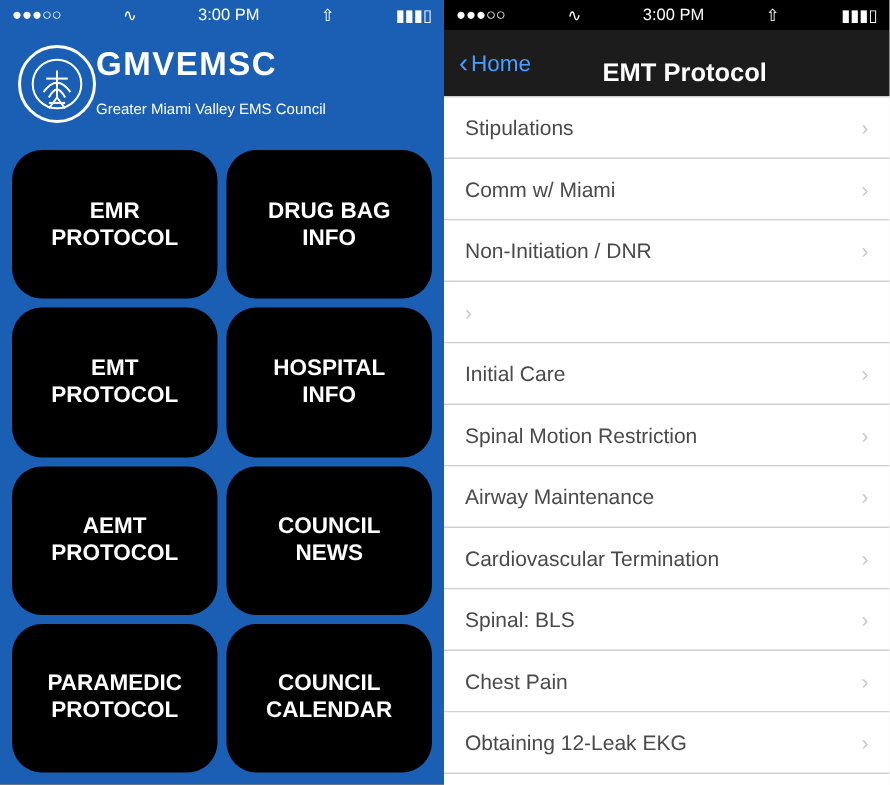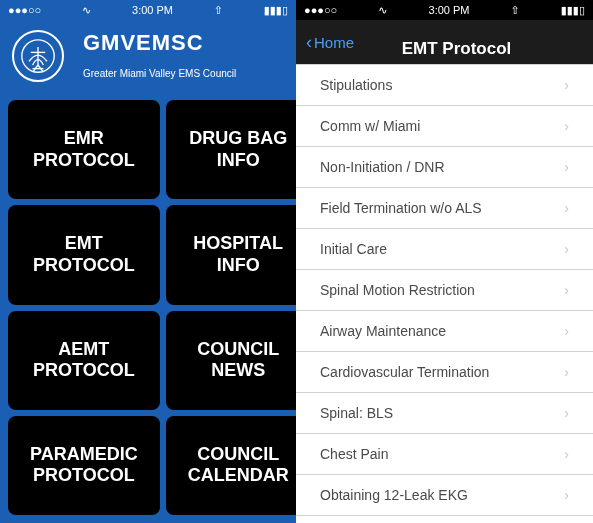--- a/index.html
+++ b/index.html
@@ -31,21 +31,21 @@
       font-size: 11px;
       color: white;
       justify-content: space-between;
     }
 
     .header-logo {
       background: #1a5fb4;
       padding: 10px 12px;
       display: flex;
       align-items: center;
-      gap: 19px;
+      gap: 0;
     }
 
     .logo-circle {
       width: 52px;
       height: 52px;
       border-radius: 50%;
       background: #1a5fb4;
       border: 2px solid white;
       display: flex;
       align-items: center;
@@ -83,23 +83,23 @@
       display: grid;
       grid-template-columns: 1fr 1fr;
       gap: 6px;
       padding: 8px;
       flex: 1;
     }
 
     .grid-btn {
       background: #000;
       border: none;
-      border-radius: 8px;
-      color: white;
-      font-size: 18px;
+      border-radius: 20px;
+      color: white;
+      font-size: 15px;
       font-weight: 700;
       text-align: center;
       padding: 10px 22px;
       cursor: pointer;
       display: flex;
       align-items: center;
       justify-content: center;
       line-height: 1.2;
       text-transform: uppercase;
     }
@@ -157,21 +157,21 @@
 
     .list-container {
       flex: 1;
       overflow-y: auto;
       background: #f5f5f5;
     }
 
     .list-item {
       background: white;
       border-bottom: 1px solid #d0d0d0;
-      padding: 12px 24px;
+      padding: 12px 14px;
       font-size: 14px;
       color: #4a4a4a;
       cursor: pointer;
       display: flex;
       align-items: center;
       justify-content: space-between;
     }
 
     .list-item:first-child {
       border-top: 1px solid #d0d0d0;
@@ -266,21 +266,20 @@
       </div>
       <div class="list-item">
         <span class="list-item-text">Comm w/ Miami</span>
         <span class="chevron-right">›</span>
       </div>
       <div class="list-item">
         <span class="list-item-text">Non-Initiation / DNR</span>
         <span class="chevron-right">›</span>
       </div>
       <div class="list-item">
-        <span class="list-item-text">Field Termination w/o ALS</span>
         <span class="chevron-right">›</span>
       </div>
       <div class="list-item">
         <span class="list-item-text">Initial Care</span>
         <span class="chevron-right">›</span>
       </div>
       <div class="list-item">
         <span class="list-item-text">Spinal Motion Restriction</span>
         <span class="chevron-right">›</span>
       </div>

